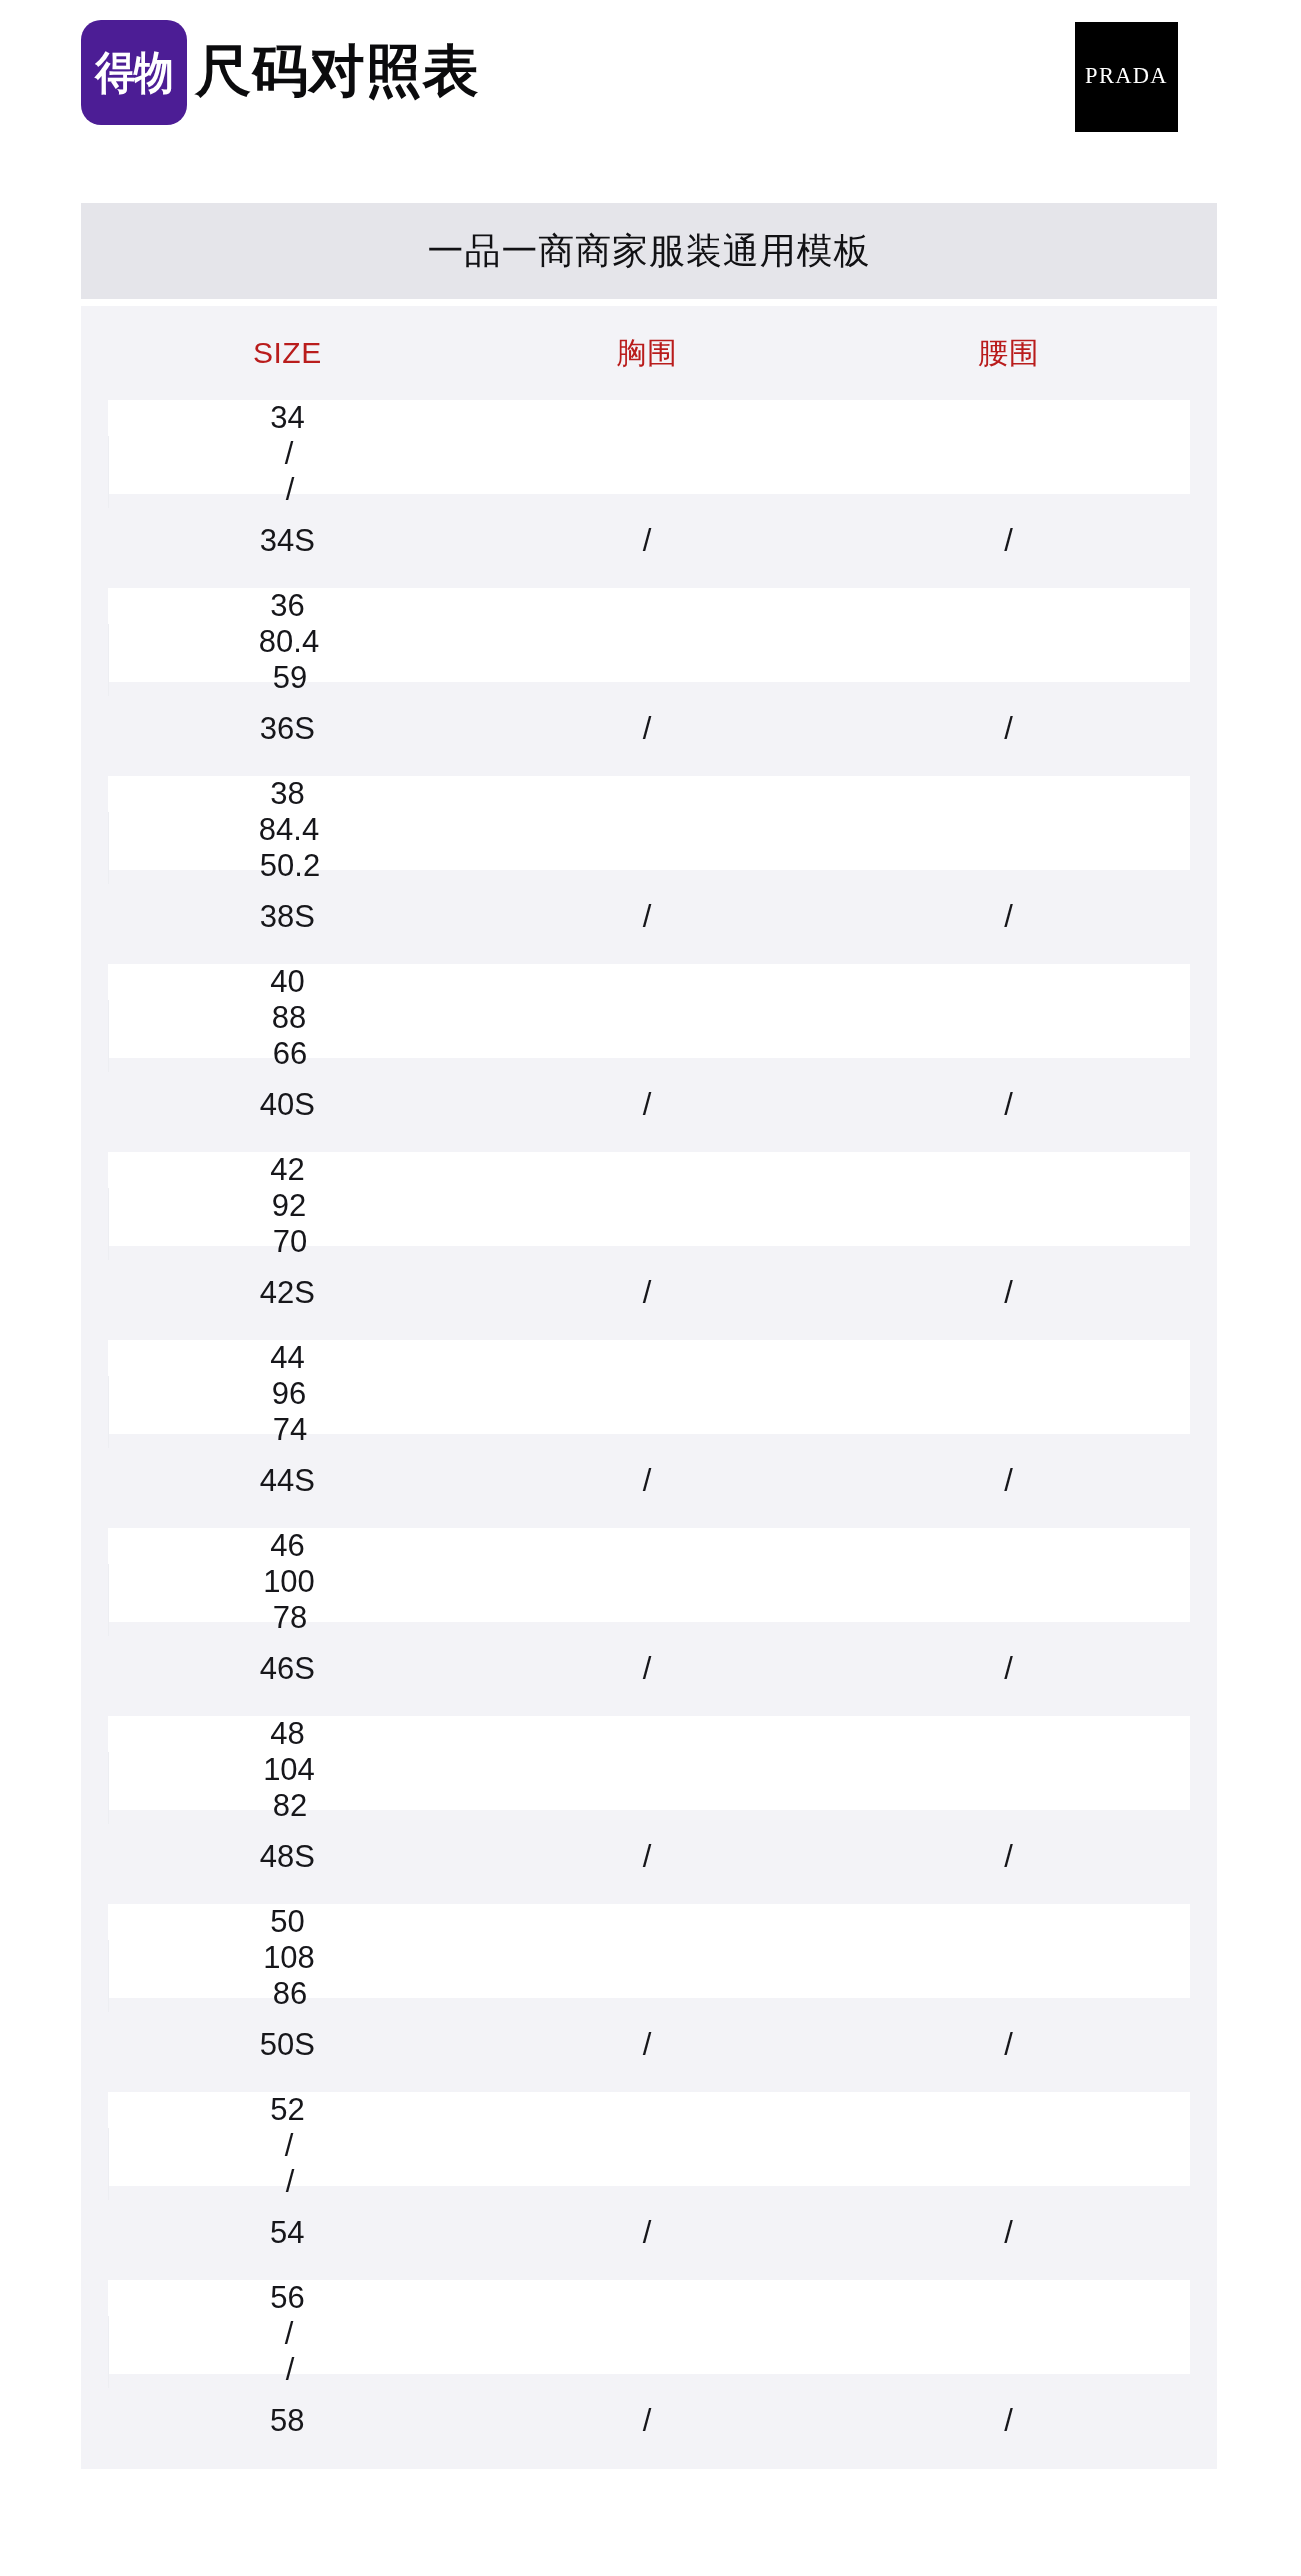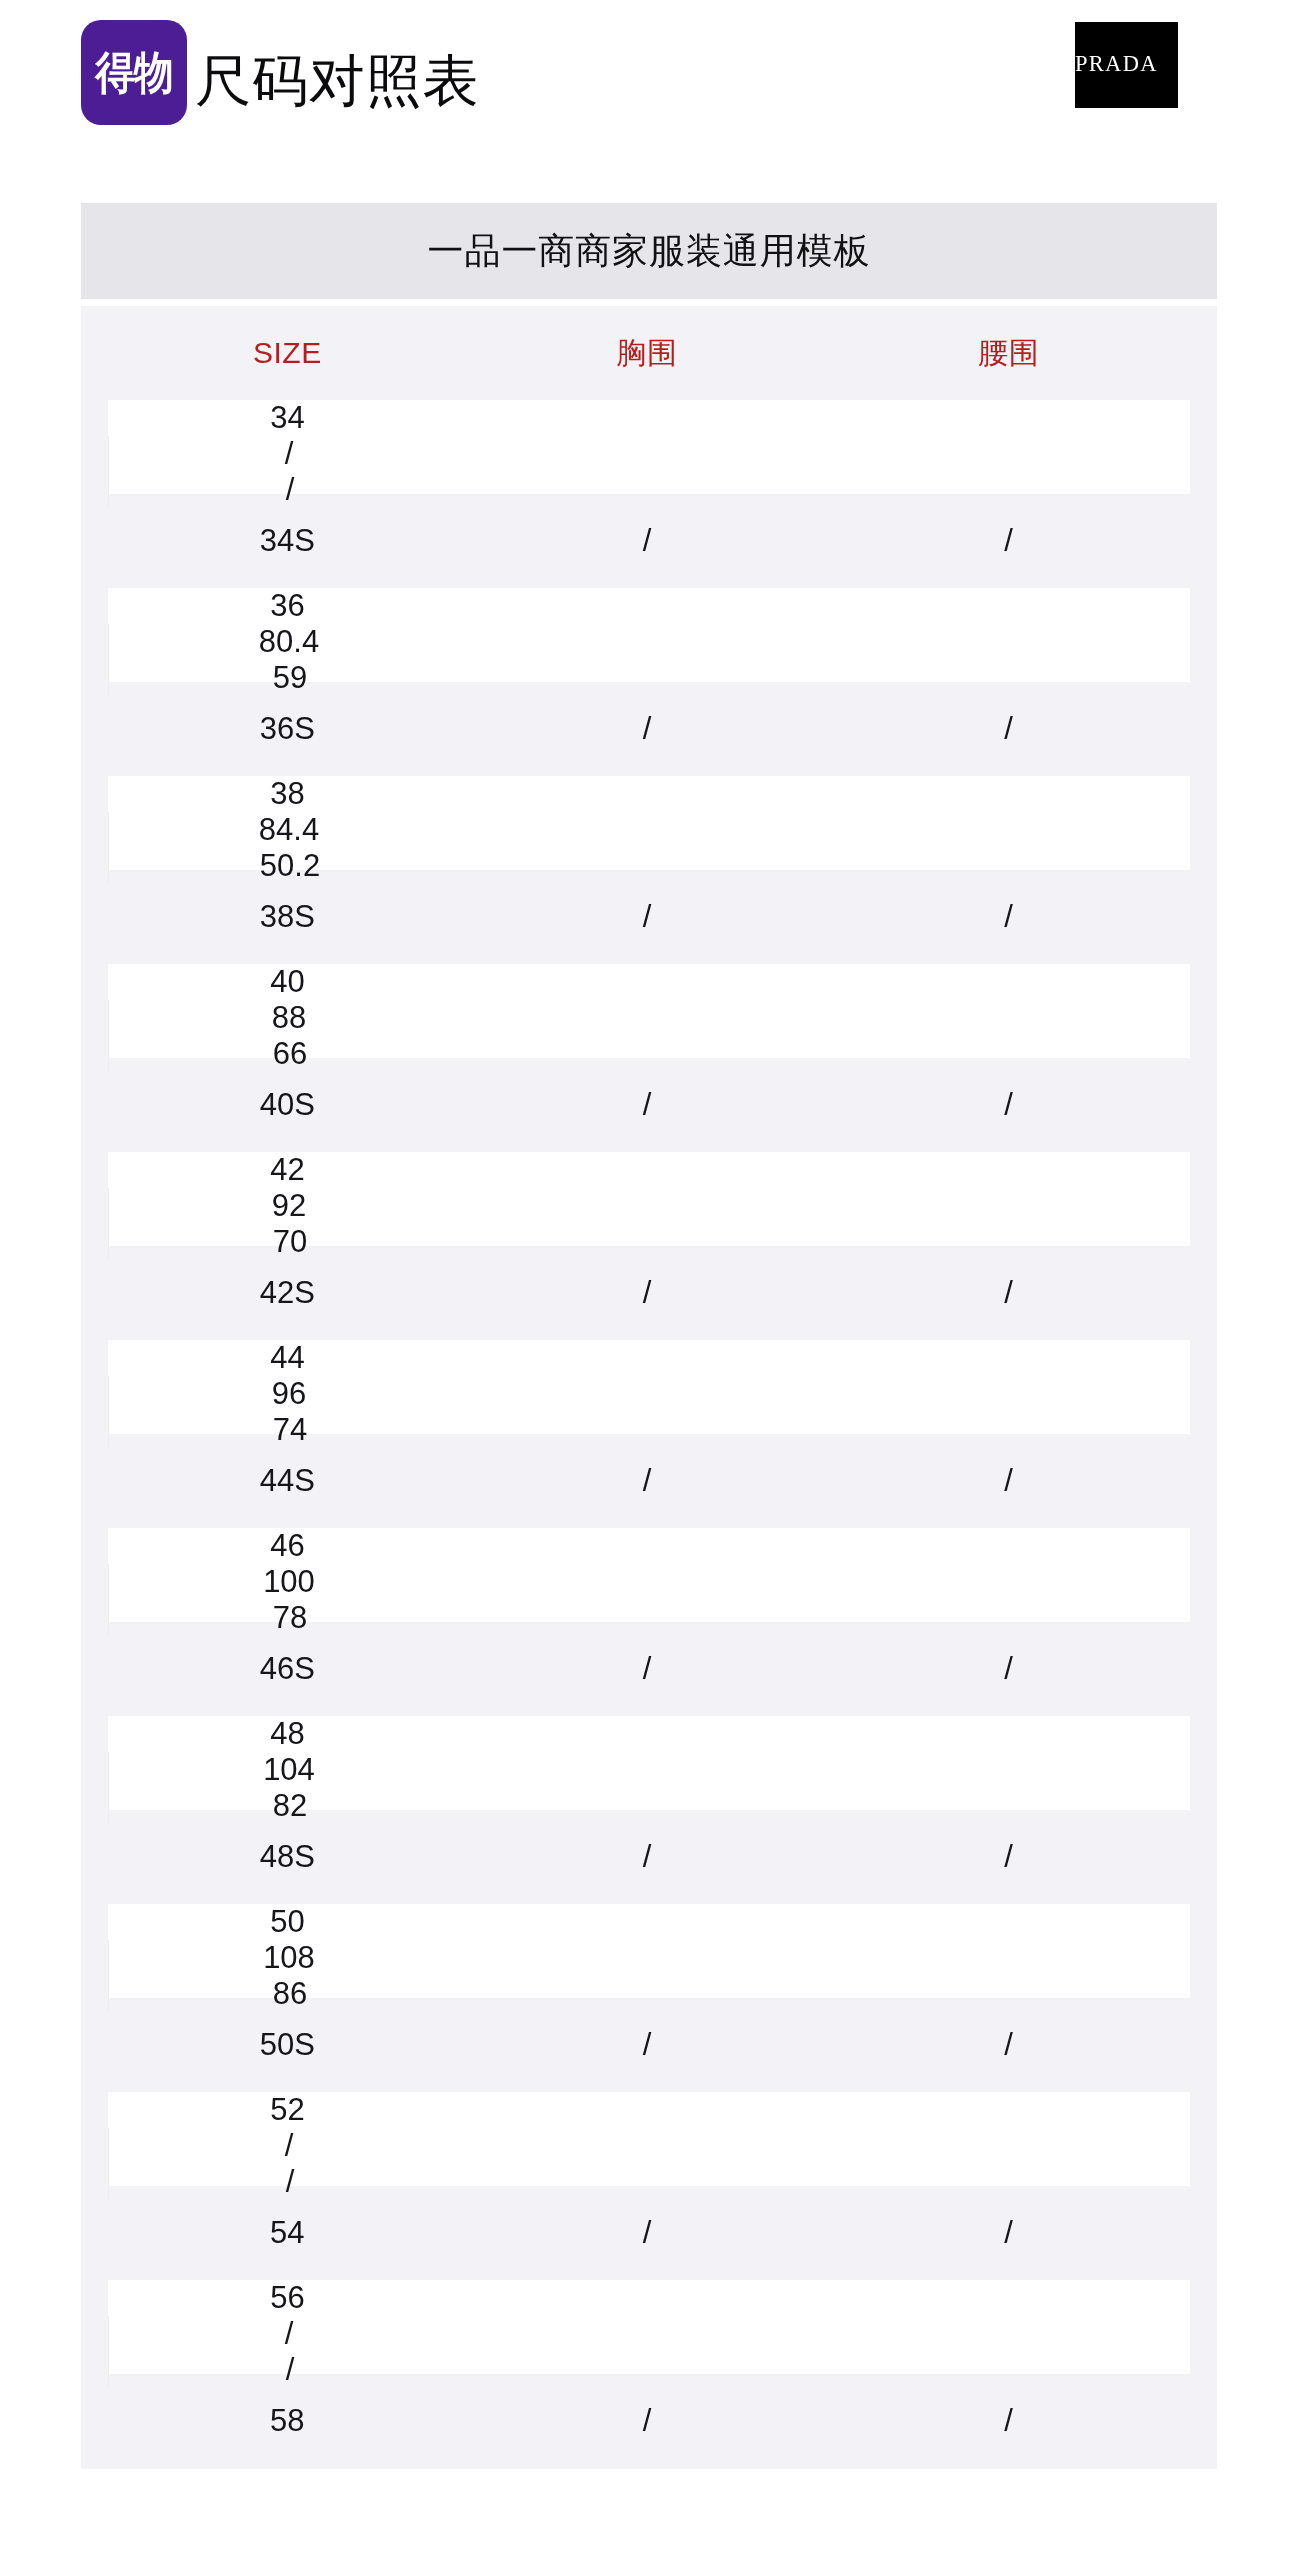--- a/index.html
+++ b/index.html
@@ -39,39 +39,40 @@
     color: #ffffff;
     font-size: 45px;
     font-weight: 700;
     letter-spacing: -0.9px;
     line-height: 1;
     transform: scaleX(0.88);
   }
   .header-title {
     position: absolute;
     left: 195px;
-    top: 30px;
+    top: 20px;
     height: 101px;
     display: flex;
     align-items: center;
     font-size: 56px;
-    font-weight: 400;
+    font-weight: 700;
     color: #0b0b0d;
     letter-spacing: 0.9px;
     line-height: 1;
   }
   .prada-logo {
     position: absolute;
     left: 1075px;
     top: 21.6px;
     width: 103px;
-    height: 86px;
+    height: 110px;
     background: #000000;
     display: flex;
     align-items: center;
+    justify-content: center;
   }
   .prada-logo-text {
     color: #ffffff;
     font-family: "Liberation Serif", "DejaVu Serif", serif;
     font-size: 22.5px;
     letter-spacing: 1.3px;
     line-height: 1;
     transform: scaleY(1.06);
   }
 

